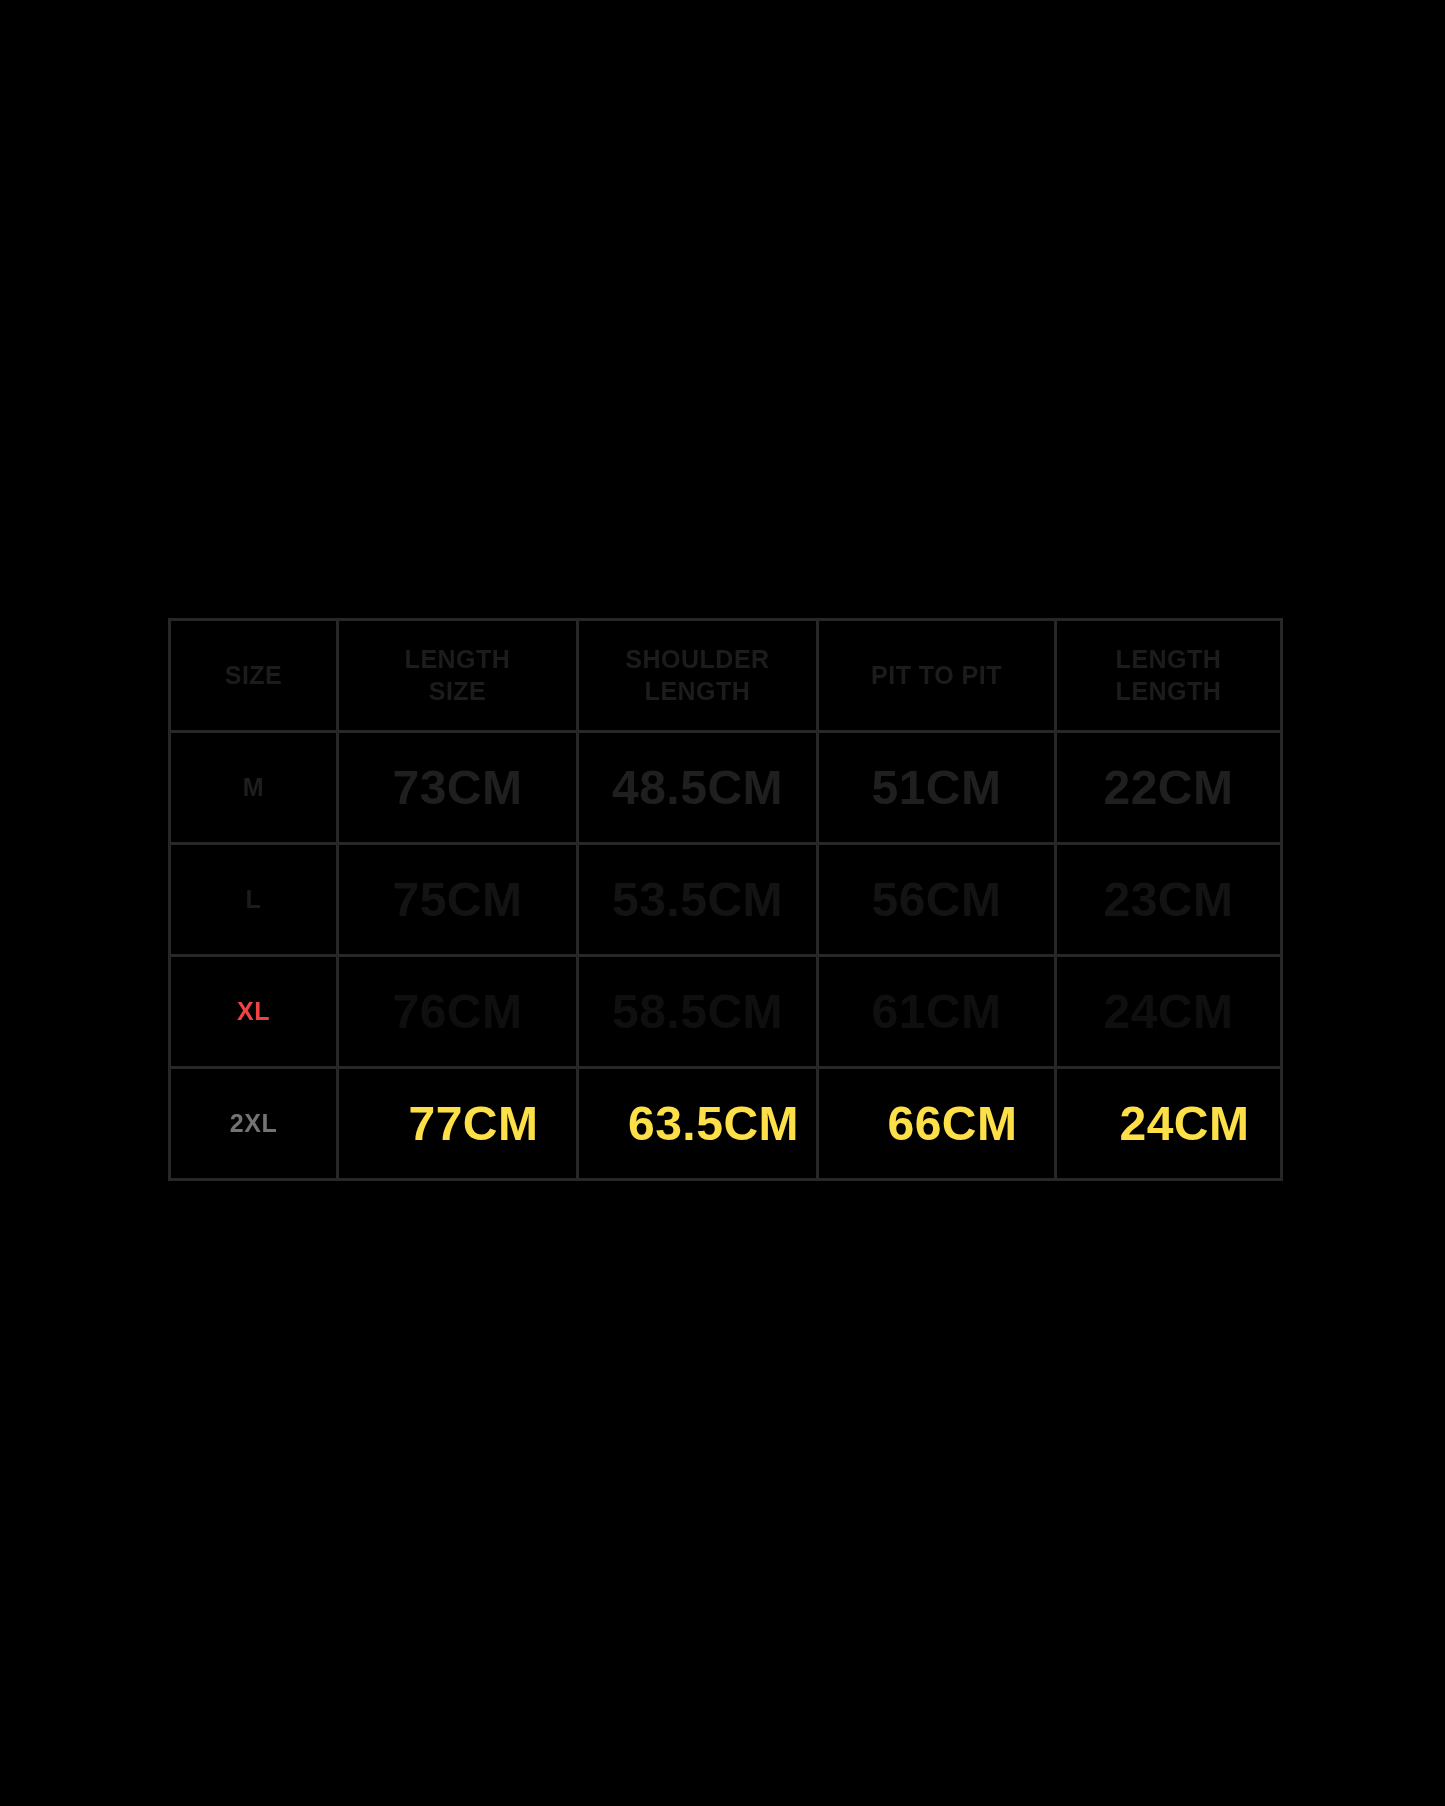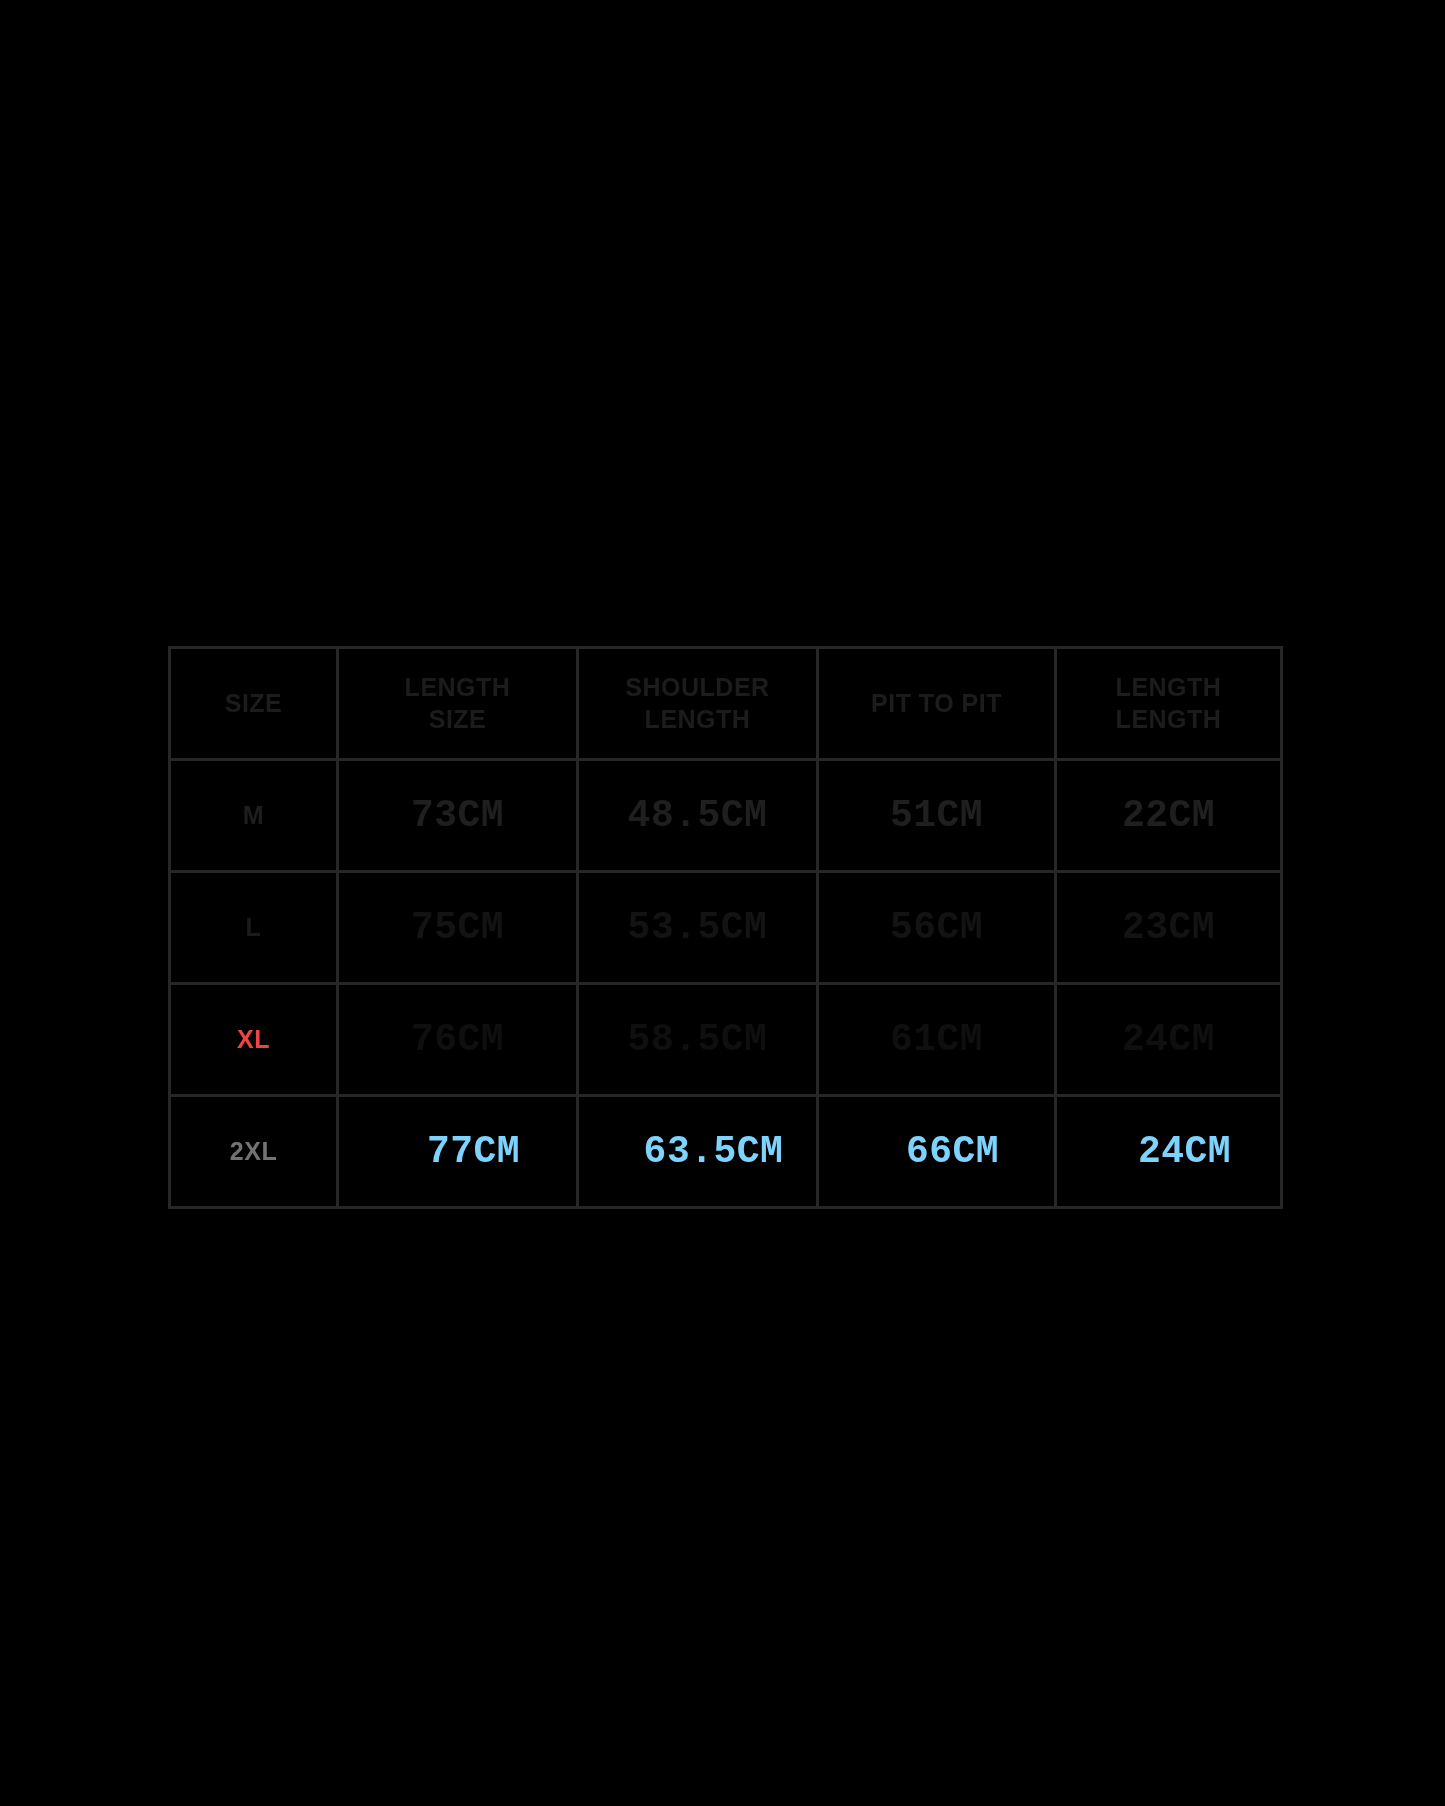--- a/index.html
+++ b/index.html
@@ -11,21 +11,21 @@
     width: 1445px;
     height: 1806px;
     position: relative;
     font-family: "Liberation Sans", sans-serif;
     overflow: hidden;
   }
 
   #size-chart-wrap {
     position: absolute;
     left: 168px;
-    top: 646px;
+    top: 618px;
     width: 1112px;
   }
 
   table.size-chart {
     border-collapse: collapse;
     width: 100%;
     table-layout: fixed;
   }
 
   table.size-chart th,
@@ -59,32 +59,31 @@
 
   .size-text {
     font-size: 25px;
     font-weight: 700;
     letter-spacing: 0.5px;
     color: #1c1c1c;
     display: block;
   }
 
   .val-text {
-    font-size: 38px;
+    font-size: 48px;
     font-weight: 700;
     letter-spacing: 0.5px;
     display: block;
-    font-family: Liberation Mono, monospace;
   }
 
   
   tr.row-m .val-text  { color: #1f1f1f; }
   tr.row-l .val-text  { color: #131313; }
   tr.row-xl .val-text { color: #0f0f0f; }
-  tr.row-2xl .val-text{ color: #7dd3fc; margin-left: 32px; }
+  tr.row-2xl .val-text{ color: #fde047; margin-left: 32px; }
 
   tr.row-m .size-text  { color: #1e1e1e; }
   tr.row-l .size-text  { color: #1b1b1b; }
   tr.row-xl .size-text { color: #ef4444; }
   tr.row-2xl .size-text{ color: #737373; }
 </style>
 </head>
 <body>
 
 <div id="size-chart-wrap">

